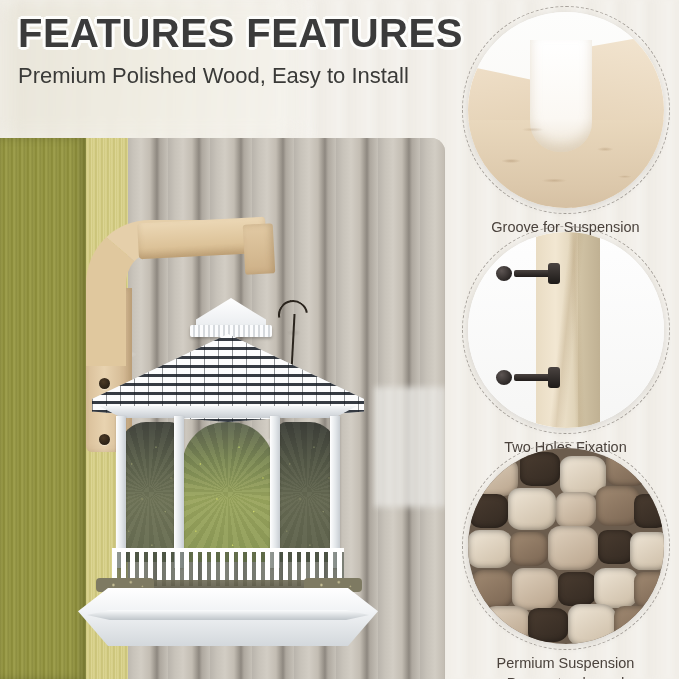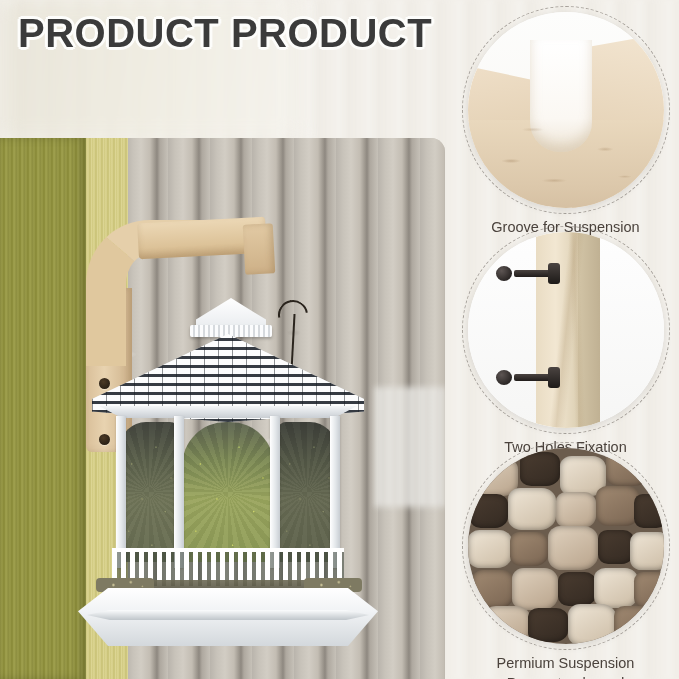--- a/index.html
+++ b/index.html
@@ -340,21 +340,22 @@
   .l-pale{background:linear-gradient(150deg,#efe6d7,#cbbba4);}
 </style>
 </head>
 <body>
 
 <div class="page">
   <div class="bg-bands"></div>
   <div class="bg-warm"></div>
 
   <div class="header">
-    <div class="title">PRODUCT PRODUCT</div>
+    <div class="title">FEATURES FEATURES</div>
+    <div class="subtitle">Premium Polished Wood, Easy to Install</div>
   </div>
 
   <div class="photo">
     <div class="fence"></div>
     <div class="fence-knots"></div>
     <div class="far-rail"></div>
 
     <div class="post-olive"></div>
     <div class="post-light"></div>
 

